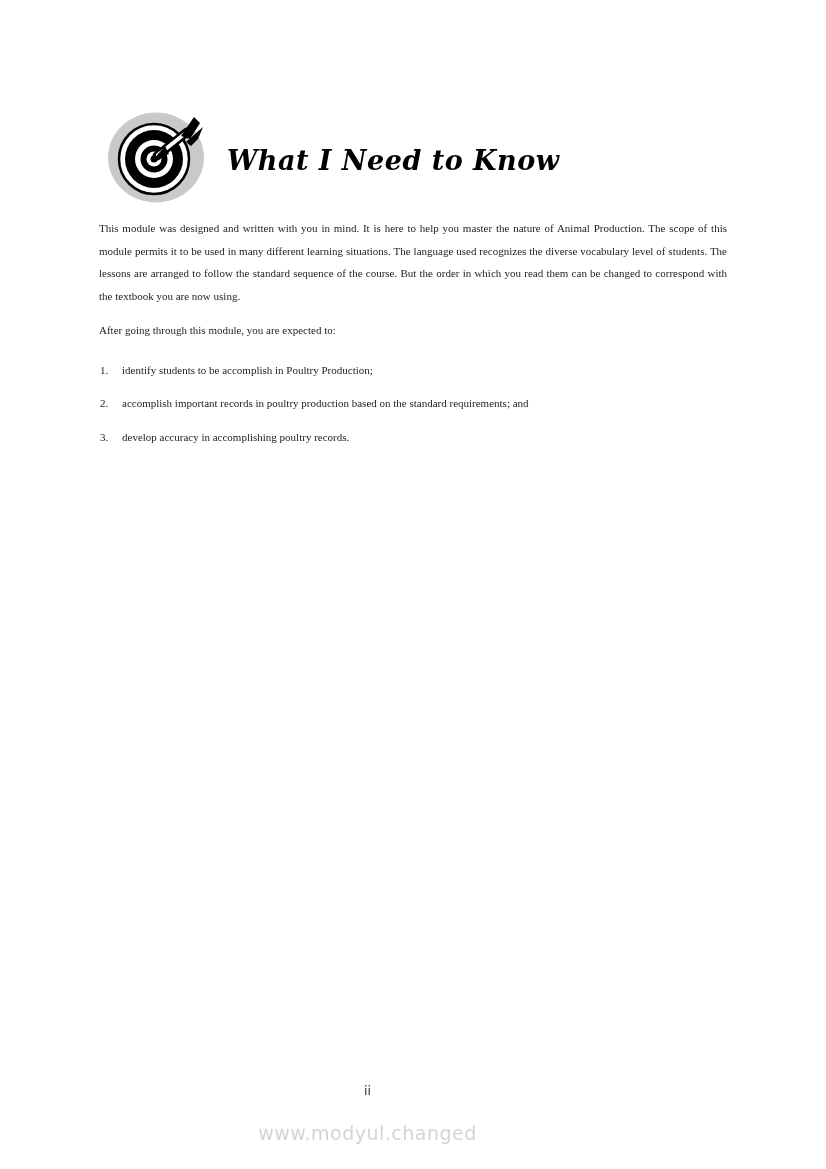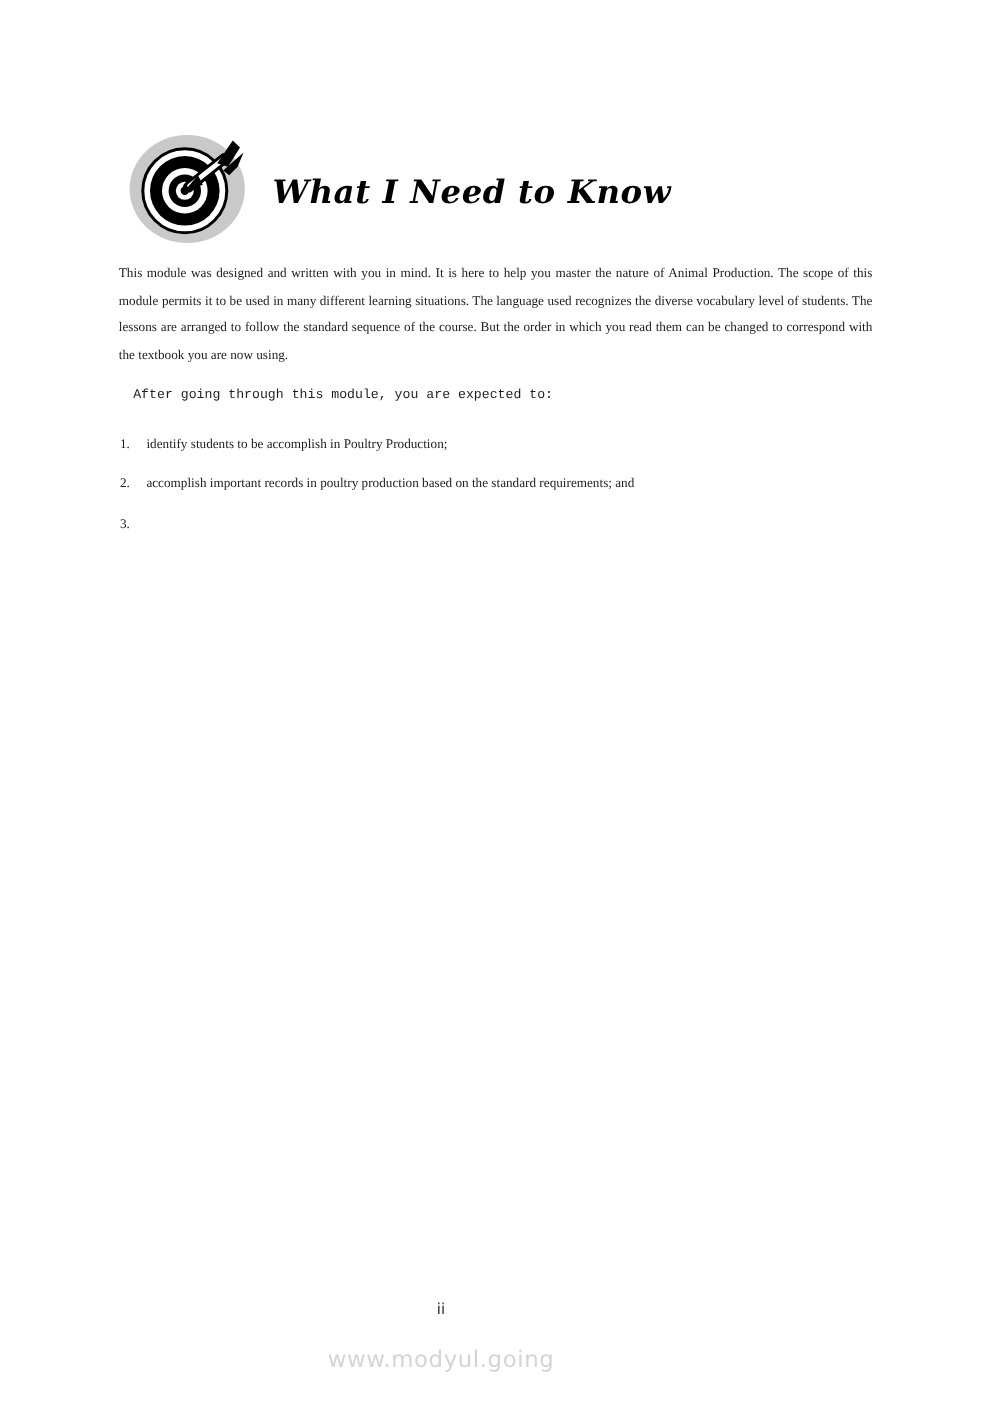--- a/index.html
+++ b/index.html
@@ -44,23 +44,22 @@
     width: 628px;
     color: #1d1d1d;
     font-size: 11px;
   }
   .intro {
     margin: 0;
     line-height: 22.5px;
     text-align: justify;
   }
   .lead {
-    margin: 12px 0 0 12px;
+    margin: 12px 0 0 0;
     line-height: 22.5px;
-    font-family: Liberation Mono, monospace;
   }
   .objectives {
     margin: 12px 0 0 0;
     padding: 0;
     list-style: none;
   }
   .objective {
     position: relative;
     padding-left: 23px;
     line-height: 33.5px;
@@ -125,20 +124,21 @@
       <li class="objective">
         <span class="num">1.</span>
         <span class="obj-text">identify students to be accomplish in Poultry Production;</span>
       </li>
       <li class="objective">
         <span class="num">2.</span>
         <span class="obj-text">accomplish important records in poultry production based on the standard requirements; and</span>
       </li>
       <li class="objective">
         <span class="num">3.</span>
+        <span class="obj-text">develop accuracy in accomplishing poultry records.</span>
       </li>
     </ol>
   </div>
 
   <div class="page-number">ii</div>
-  <div class="watermark">www.modyul.going</div>
+  <div class="watermark">www.modyul.changed</div>
 
 </div>
 
 </body></html>

